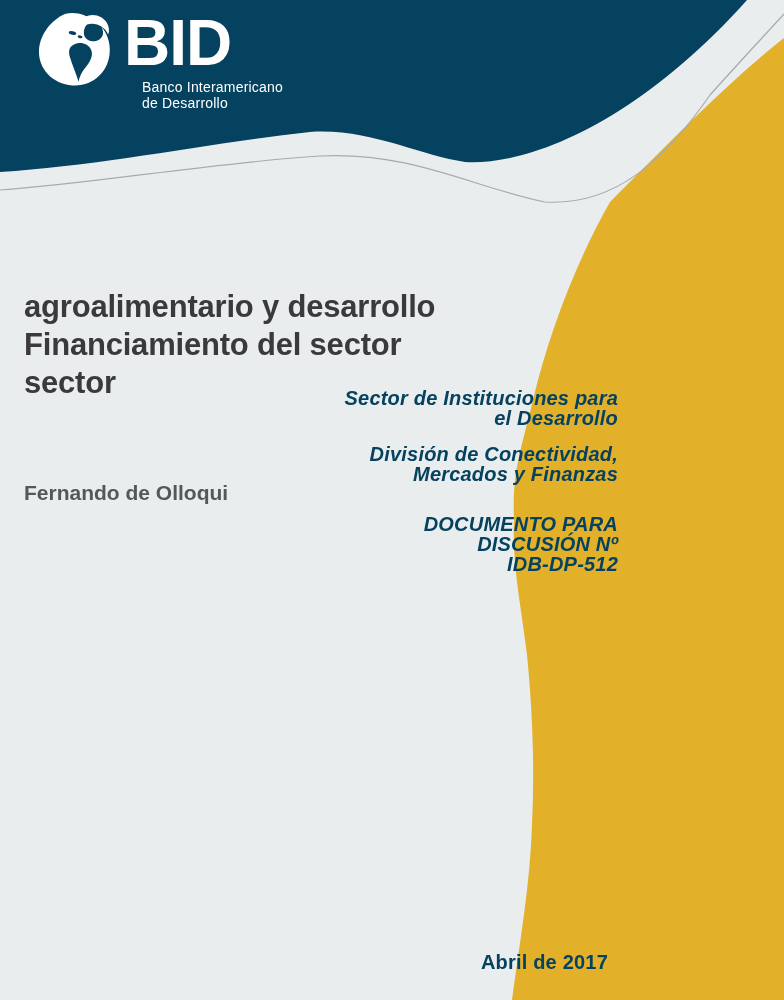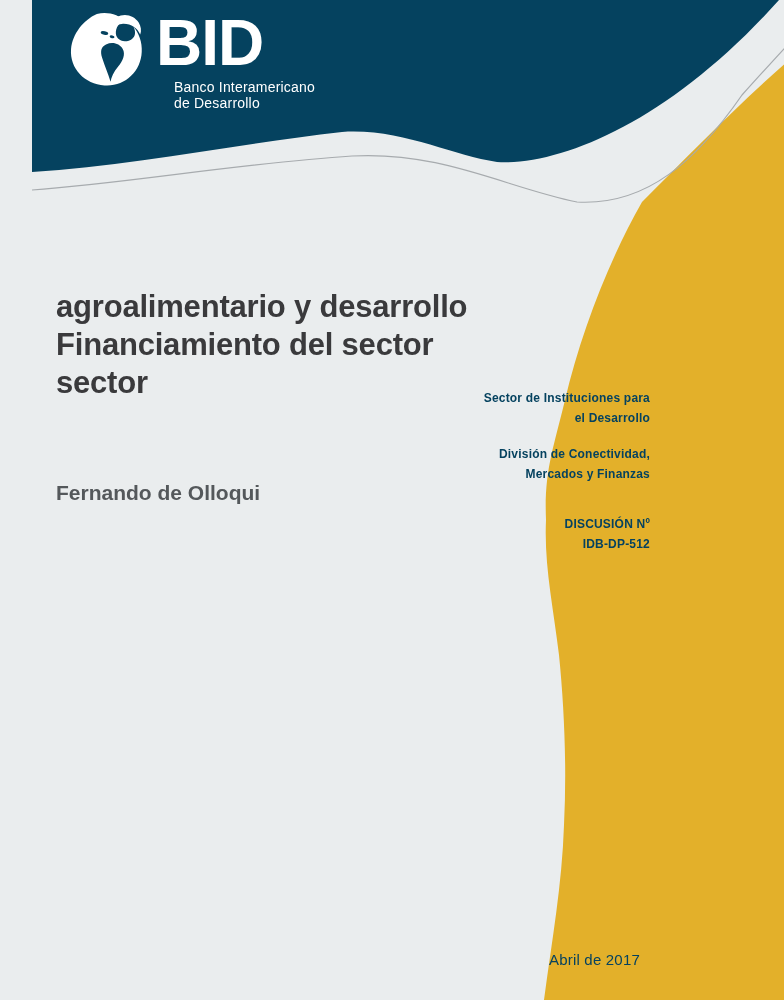--- a/index.html
+++ b/index.html
@@ -11,21 +11,21 @@
     --author:#54585b;
   }
   *{margin:0;padding:0;box-sizing:border-box;}
   html,body{width:784px;height:1000px;}
   body{
     font-family:"Liberation Sans","DejaVu Sans",sans-serif;
     background:var(--bg);
     position:relative;
     overflow:hidden;
   }
-  .page{position:absolute;inset:0;width:632px;height:1000px;margin-left:32px;}
+  .page{position:absolute;inset:0;width:632px;height:1000px;}
   svg.bg{position:absolute;inset:0;display:block;}
 
   .brand{position:absolute;left:36px;top:11px;width:400px;height:120px;color:#fff;}
   .brand-icon{position:absolute;left:0;top:0;width:76px;height:76px;}
   .brand-name{
     position:absolute;left:88px;top:0px;
     font-size:64px;font-weight:700;letter-spacing:-1px;line-height:64px;
   }
   .brand-tagline{
     position:absolute;left:106px;top:68px;
@@ -38,29 +38,29 @@
     letter-spacing:-0.2px;
   }
   .authors{
     position:absolute;left:24px;top:478px;width:420px;
     font-size:21px;font-weight:700;line-height:29px;color:var(--author);
   }
 
   .sidebar{
     position:absolute;right:14px;top:388px;width:300px;
     text-align:right;color:var(--navy);
-    font-size:12px;font-weight:700;line-height:20px;letter-spacing:.2px;
+    font-size:20px;font-weight:700;line-height:20px;letter-spacing:.2px;font-style:italic;
   }
   .sidebar .block{margin-bottom:16px;}
   .sidebar .block.doc{margin-top:30px;}
 
   .pub-date{
     position:absolute;right:24px;top:951px;
     text-align:right;color:var(--navy);
-    font-size:15px;font-weight:400;letter-spacing:.2px;
+    font-size:20px;font-weight:700;letter-spacing:.2px;
   }
 </style>
 </head>
 <body>
 
 <div class="page">
 
   <svg class="bg" width="784" height="1000" viewBox="0 0 784 1000">
     <path fill="var(--yellow)" d="M784,38 C730,80 662,150 610,202 C578,258 549,332 533,400
              C521,450 512,472 514,520 C512,565 521,605 527,655
@@ -104,20 +104,21 @@
   <aside class="sidebar">
     <div class="block">
       <div>Sector de Instituciones para</div>
       <div>el Desarrollo</div>
     </div>
     <div class="block">
       <div>División de Conectividad,</div>
       <div>Mercados y Finanzas</div>
     </div>
     <div class="block doc">
+      <div>DOCUMENTO PARA</div>
       <div>DISCUSIÓN Nº</div>
       <div>IDB-DP-512</div>
     </div>
   </aside>
 
   <div class="pub-date">Abril de 2017</div>
 
 </div>
 
 </body></html>

